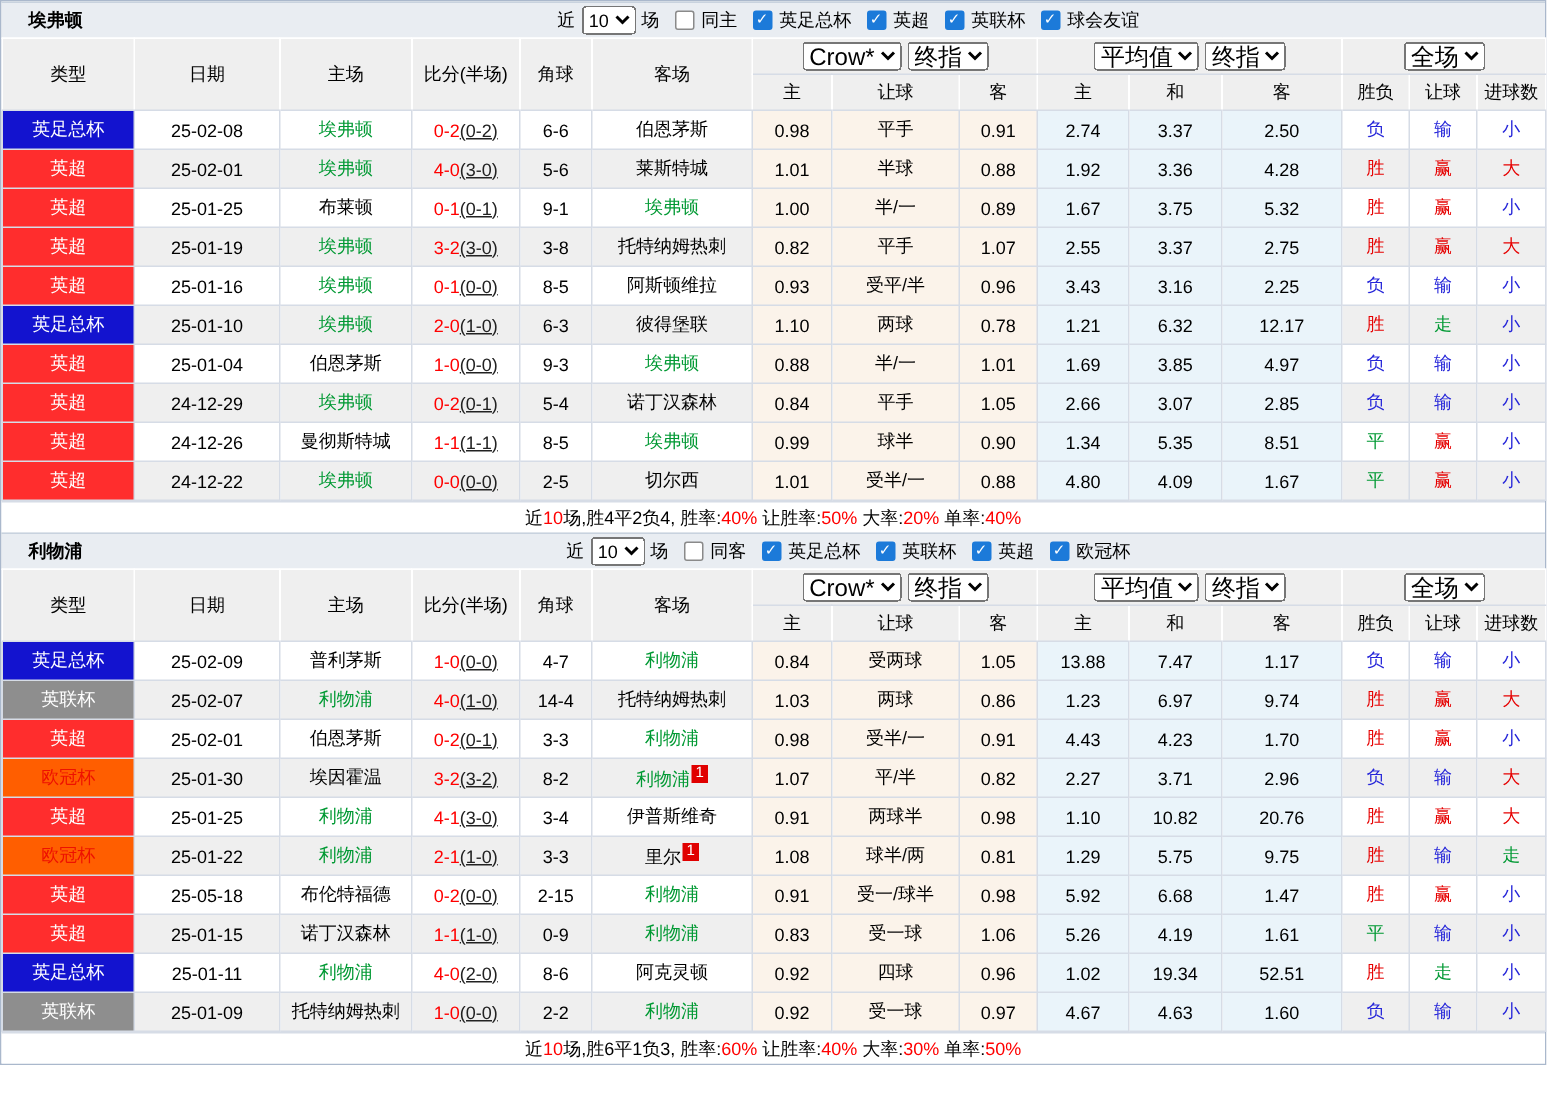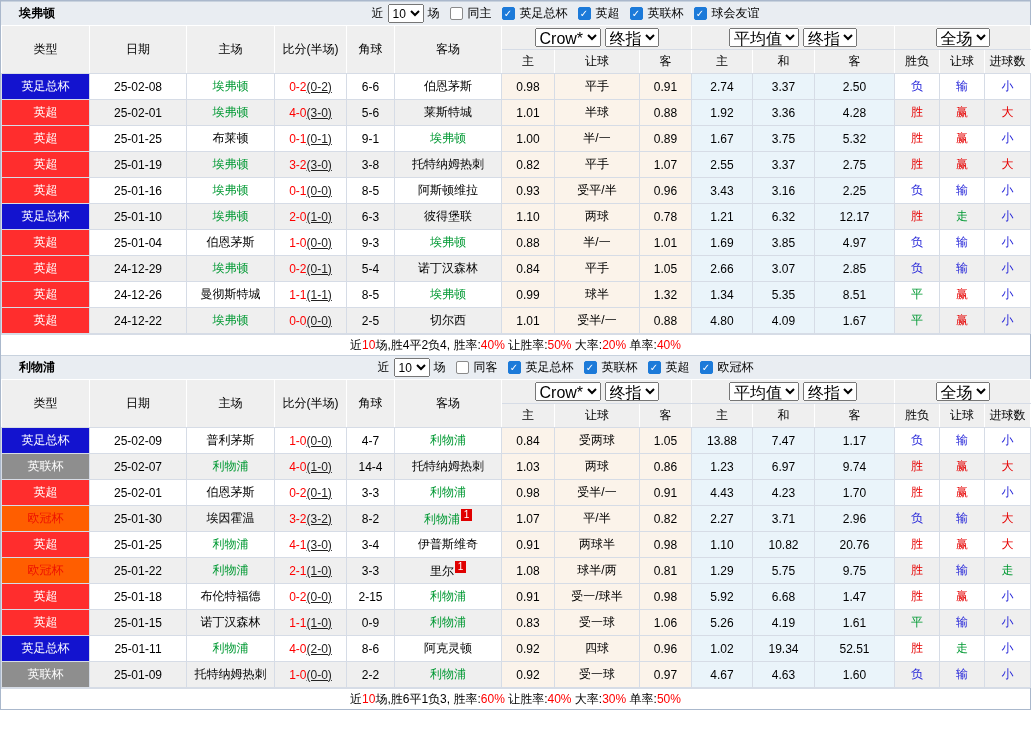--- a/index.html
+++ b/index.html
@@ -250,21 +250,21 @@
           </tr>
           <tr class="odd">
             <td class="league" style="background: rgb(255, 45, 45); color: rgb(255, 255, 255);">英超</td>
             <td>24-12-26</td>
             <td>曼彻斯特城</td>
             <td><span class="ft">1-1</span><span class="ht">(1-1)</span></td>
             <td>8-5</td>
             <td><span class="self-team">埃弗顿</span></td>
             <td class="crowcol">0.99</td>
             <td class="crowcol">球半</td>
-            <td class="crowcol">1.32</td>
+            <td class="crowcol">0.90</td>
             <td class="avgcol">1.34</td>
             <td class="avgcol">5.35</td>
             <td class="avgcol">8.51</td>
             <td style="color: rgb(0, 153, 51);">平</td>
             <td style="color: rgb(230, 0, 0);">赢</td>
             <td style="color: rgb(38, 38, 217);">小</td>
           </tr>
           <tr class="even">
             <td class="league" style="background: rgb(255, 45, 45); color: rgb(255, 255, 255);">英超</td>
             <td>24-12-22</td>
@@ -453,21 +453,21 @@
             <td class="crowcol">0.81</td>
             <td class="avgcol">1.29</td>
             <td class="avgcol">5.75</td>
             <td class="avgcol">9.75</td>
             <td style="color: rgb(230, 0, 0);">胜</td>
             <td style="color: rgb(38, 38, 217);">输</td>
             <td style="color: rgb(0, 153, 51);">走</td>
           </tr>
           <tr class="odd">
             <td class="league" style="background: rgb(255, 45, 45); color: rgb(255, 255, 255);">英超</td>
-            <td>25-01-18</td>
+            <td>25-05-18</td>
             <td>布伦特福德</td>
             <td><span class="ft">0-2</span><span class="ht">(0-0)</span></td>
             <td>2-15</td>
             <td><span class="self-team">利物浦</span></td>
             <td class="crowcol">0.91</td>
             <td class="crowcol">受一/球半</td>
             <td class="crowcol">0.98</td>
             <td class="avgcol">5.92</td>
             <td class="avgcol">6.68</td>
             <td class="avgcol">1.47</td>

